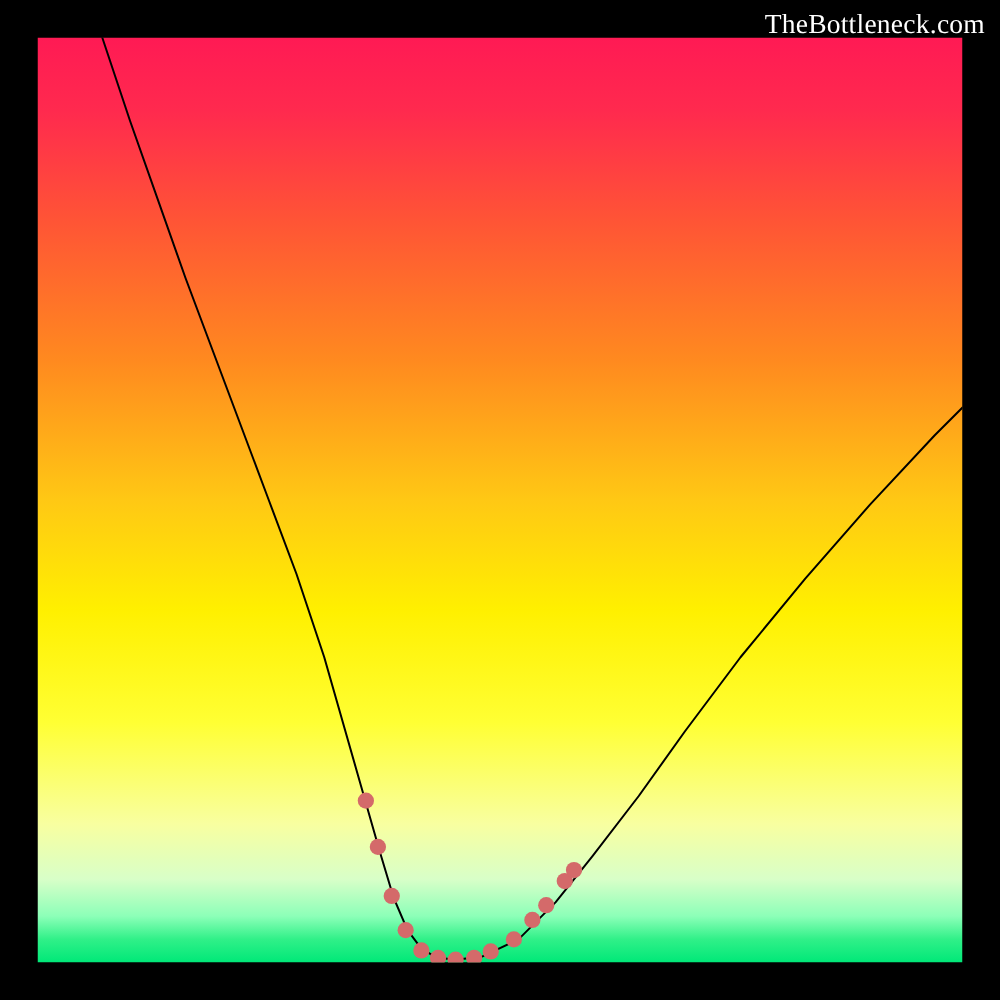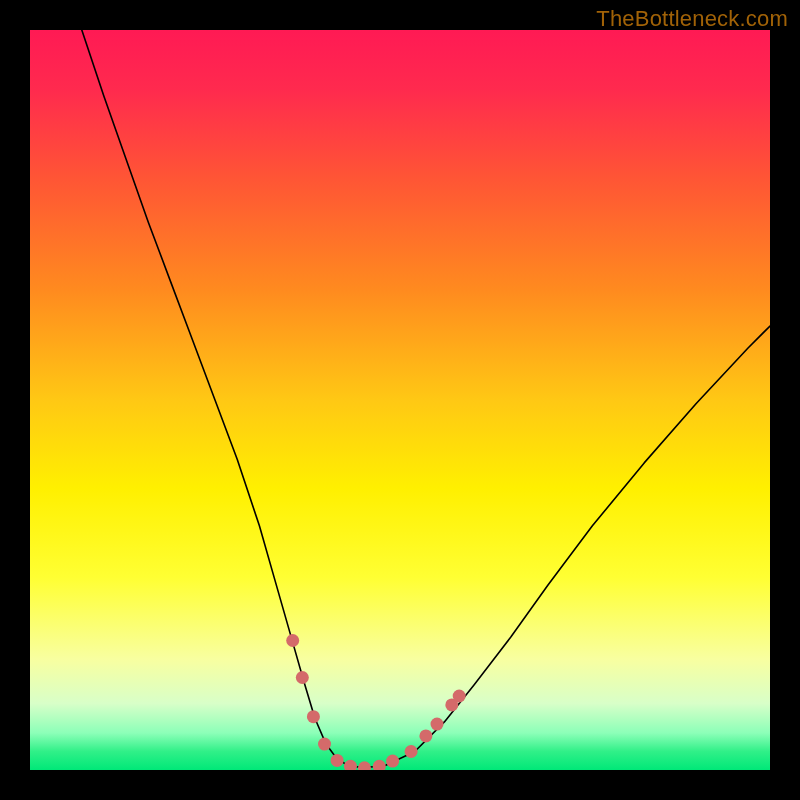--- a/index.html
+++ b/index.html
@@ -14,25 +14,26 @@
   .outer {
     width: 800px;
     height: 800px;
     background: #000;
     position: relative;
   }
   .watermark {
     position: absolute;
     top: 6px;
     right: 12px;
-    color: #a16207;
+    color: #ffffff;
     font-size: 22px;
     font-weight: 500;
     letter-spacing: 0.2px;
     z-index: 10;
+    font-family: Liberation Serif, serif;
   }
   .plot-area {
     position: absolute;
     left: 30px;
     top: 30px;
     width: 740px;
     height: 740px;
   }
   .plot-area svg {
     width: 740px;

